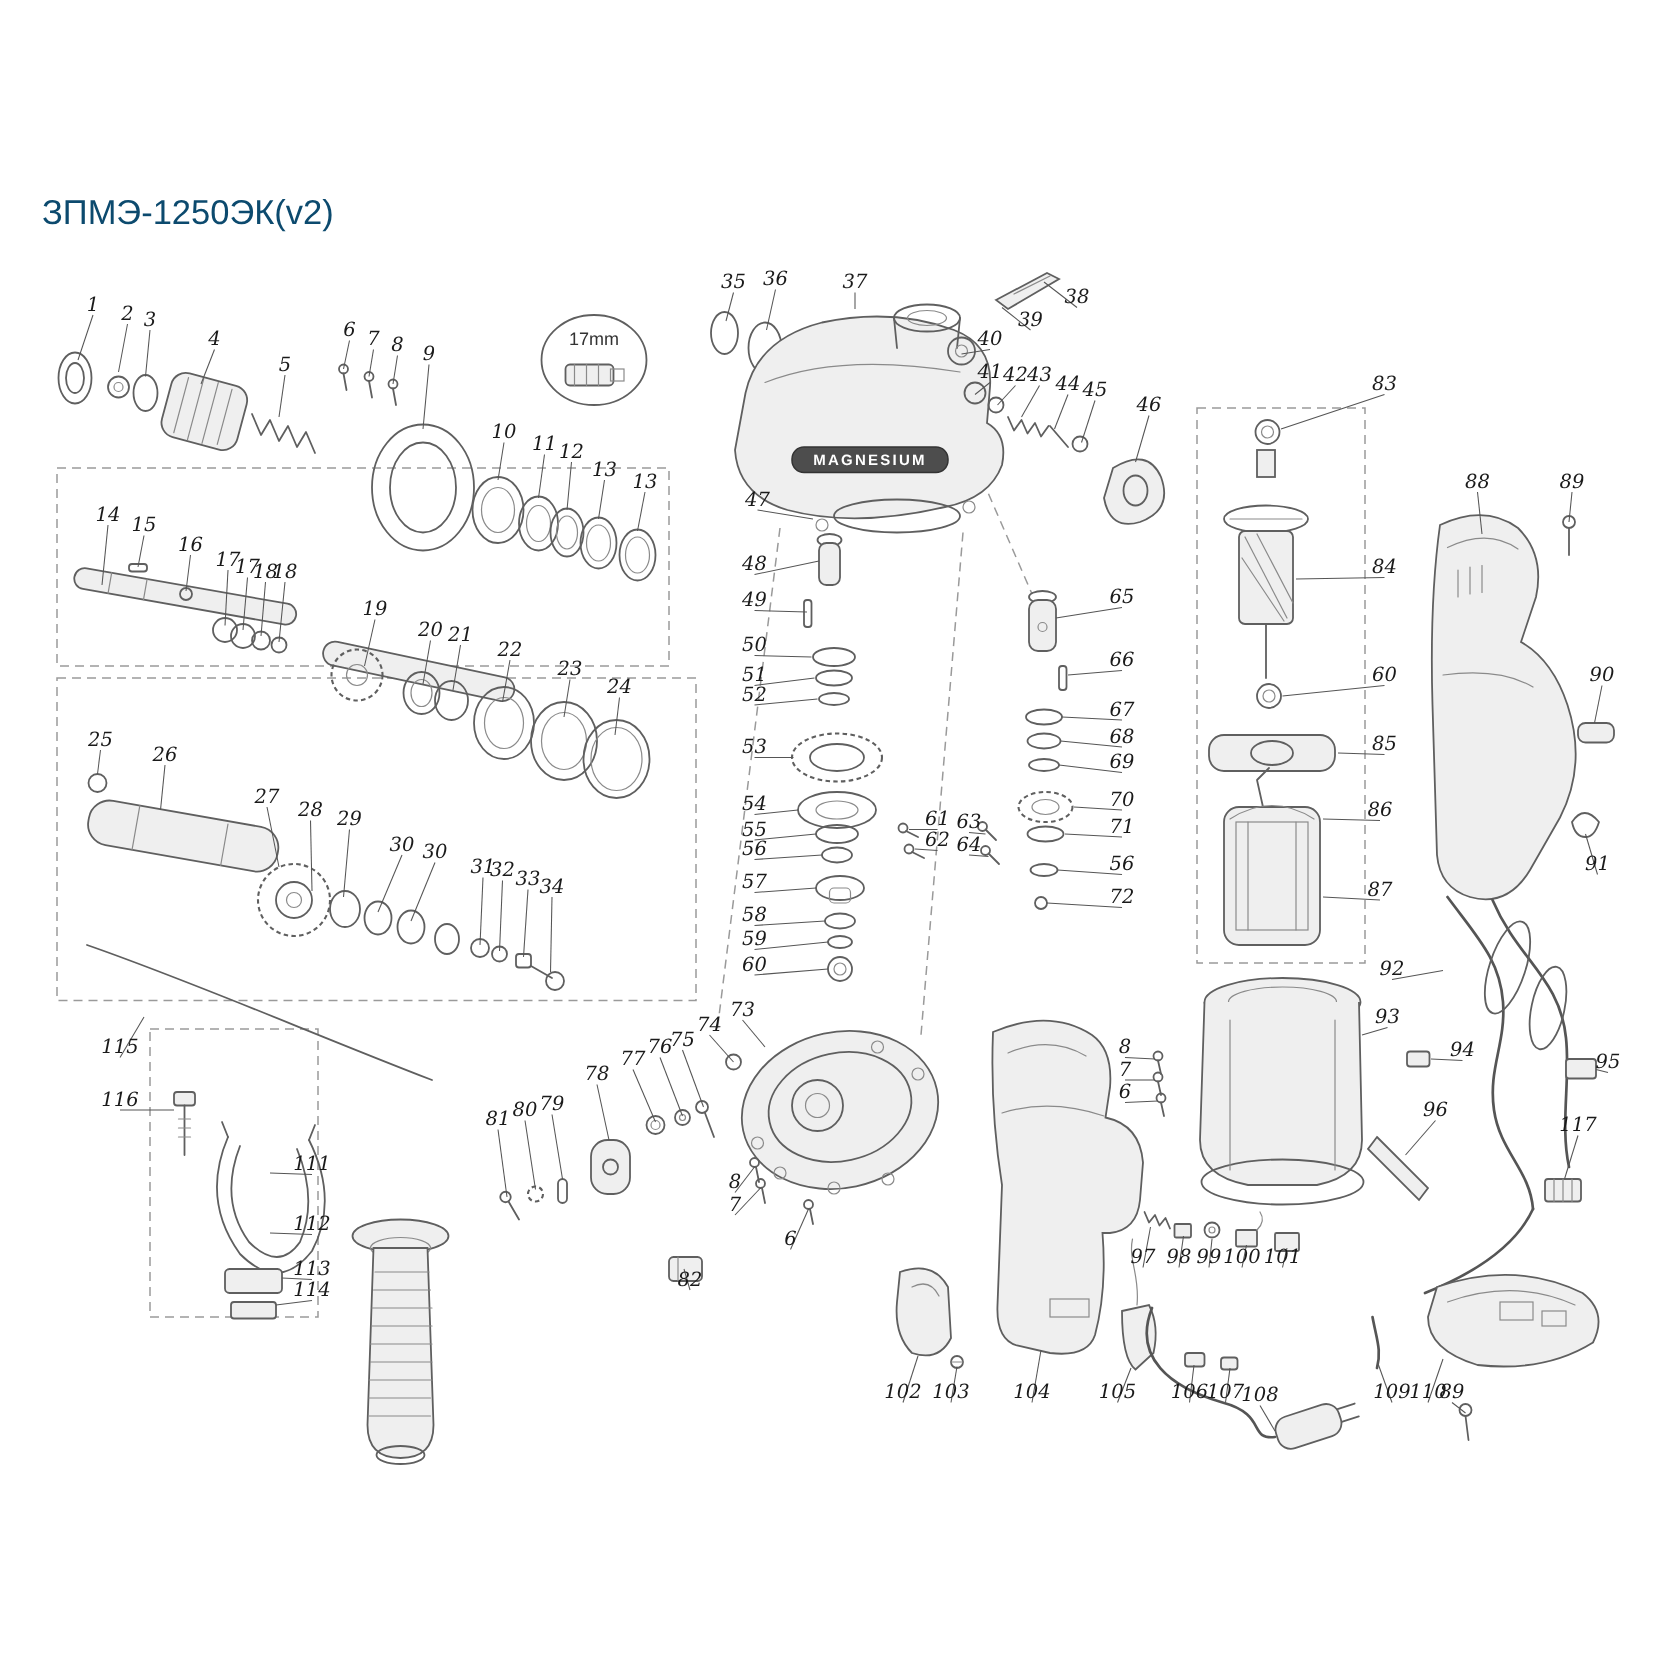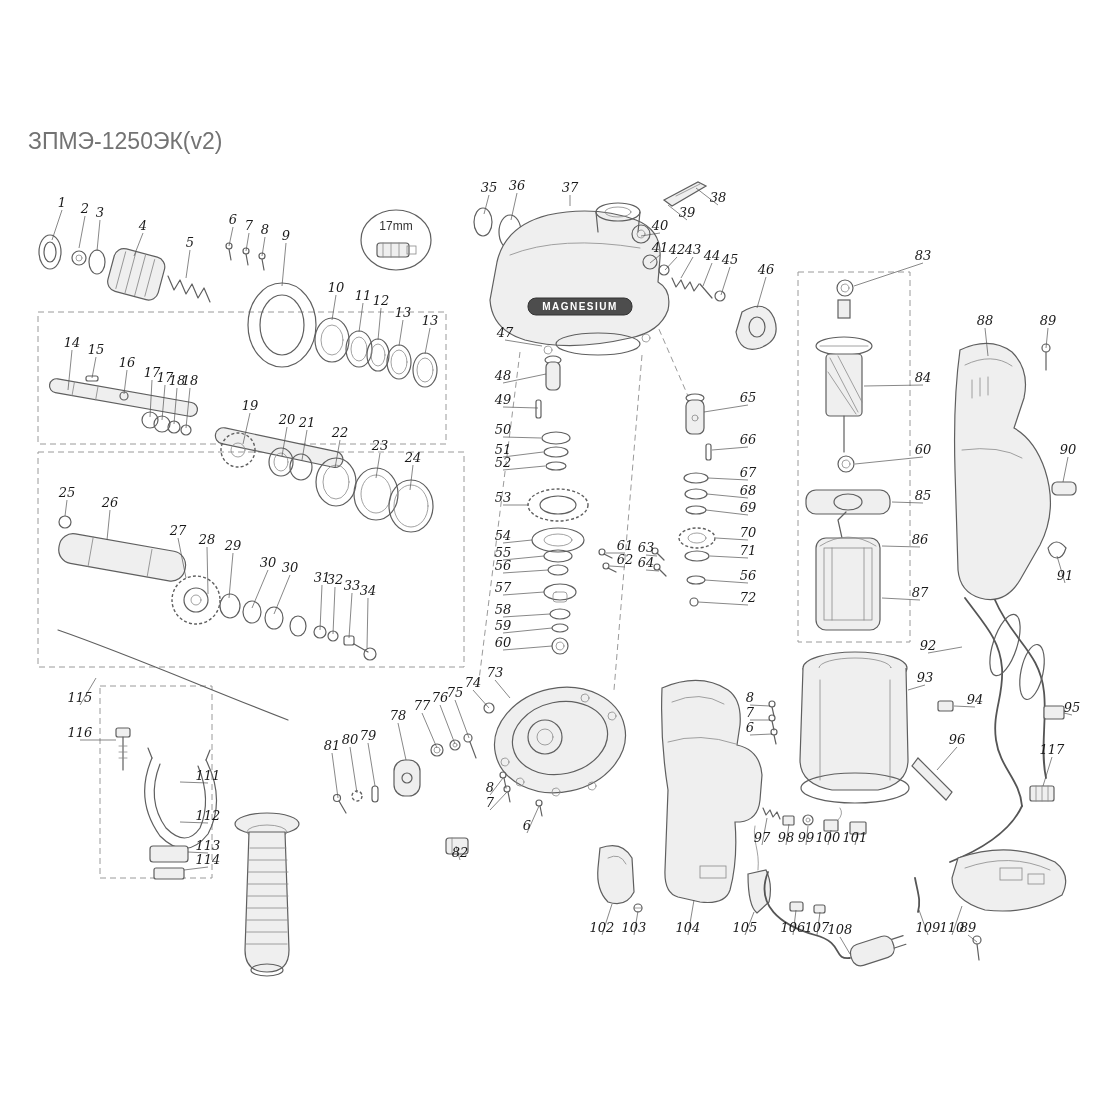--- a/index.html
+++ b/index.html
@@ -1,18 +1,18 @@
 <!DOCTYPE html>
 <html><head>
 <meta charset="utf-8">
 <style>
   html,body{margin:0;padding:0;background:#fff;}
   .canvas{position:relative;width:1110px;height:1110px;background:#ffffff;overflow:hidden;
           font-family:"Liberation Sans",sans-serif;}
-  .page-title{position:absolute;left:28px;top:128px;font-size:23px;color:#737373;
+  .page-title{position:absolute;left:28px;top:128px;font-size:23px;color:#0c4a6e;
               font-family:"Liberation Sans",sans-serif;}
   svg{position:absolute;left:0;top:0;}
   .ln{stroke:#5f5f5f;fill:none;stroke-width:1.2;stroke-linecap:round;stroke-linejoin:round}
   .lt{stroke:#8a8a8a;fill:none;stroke-width:.8;stroke-linecap:round}
   .fl{fill:#efefef;stroke:#5f5f5f;stroke-width:1.2}
   .fd{fill:#4d4d4d;stroke:#333;stroke-width:1}
   .dash{stroke:#9a9a9a;stroke-dasharray:6 4;fill:none;stroke-width:1}
   .gear{stroke:#5f5f5f;fill:none;stroke-width:1.4;stroke-dasharray:3 2.2}
   .wire{stroke:#555;fill:none;stroke-width:1.8;stroke-linecap:round}
   .leader{stroke:#555;stroke-width:.7}

